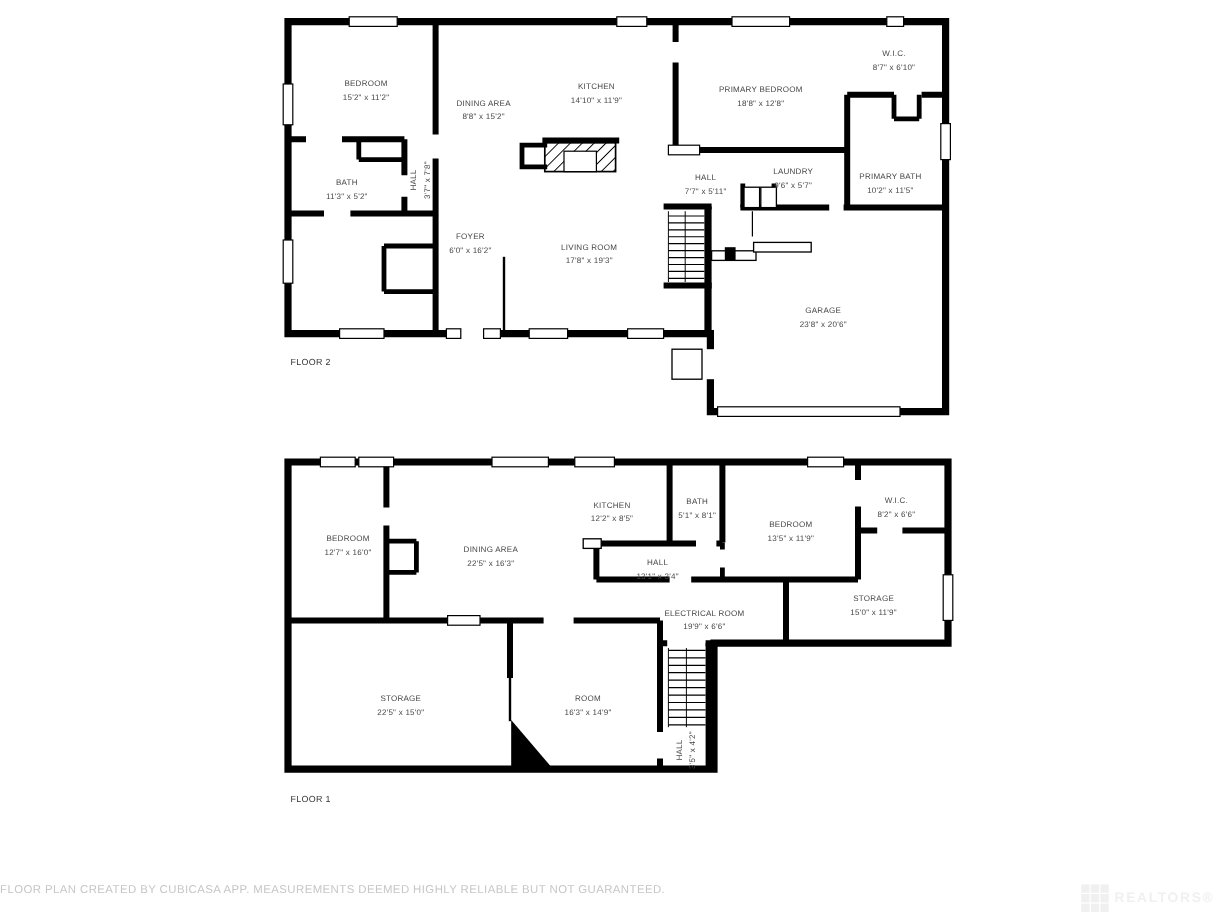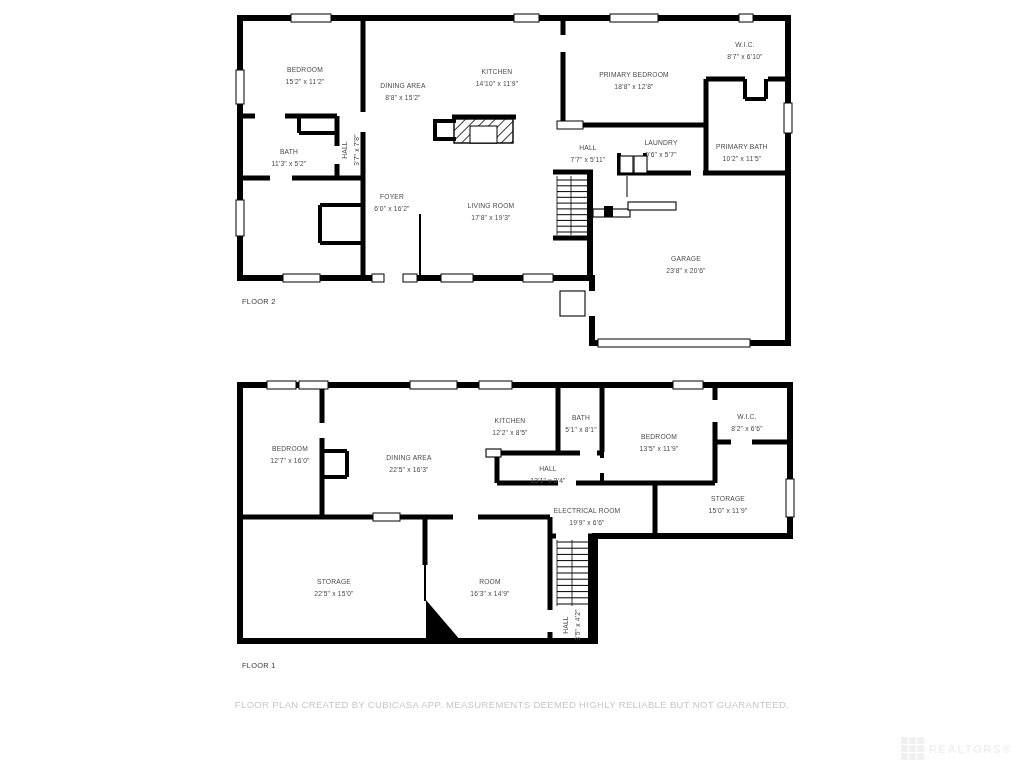--- a/index.html
+++ b/index.html
@@ -21,21 +21,21 @@
   .tread{stroke:var(--wall);fill:none;stroke-width:1;}
   .thin{stroke:var(--wall);fill:#ffffff;stroke-width:1.1;}
   .win{fill:#ffffff;stroke:var(--wall);stroke-width:1;}
   .gap{fill:#ffffff;stroke:none;}
   .solid{fill:var(--wall);stroke:none;}
   
   text.room-label{font-family:"Liberation Sans",sans-serif;font-size:6.7px;
     fill:var(--label);text-anchor:middle;letter-spacing:.2px;}
   text.floor-label{font-family:"Liberation Sans",sans-serif;font-size:7.4px;
     fill:#353535;text-anchor:start;letter-spacing:.3px;}
-  .disclaimer{position:absolute;left:0;top:699px;width:1024px;text-align:center;
+  .disclaimer{position:absolute;left:0;top:736px;width:1024px;text-align:left;
     font-size:9.5px;color:var(--muted);letter-spacing:.35px;}
   .watermark{position:absolute;right:12px;top:737px;display:flex;align-items:center;
     gap:5px;color:var(--wm);}
   .watermark .wm-text{font-size:11.5px;font-weight:bold;letter-spacing:1.4px;}
   .wm-grid{display:grid;grid-template-columns:repeat(3,7px);grid-template-rows:repeat(3,7px);gap:1px;}
   .wm-grid span{background:var(--wm);display:block;}
 </style>
 </head>
 <body>
 

